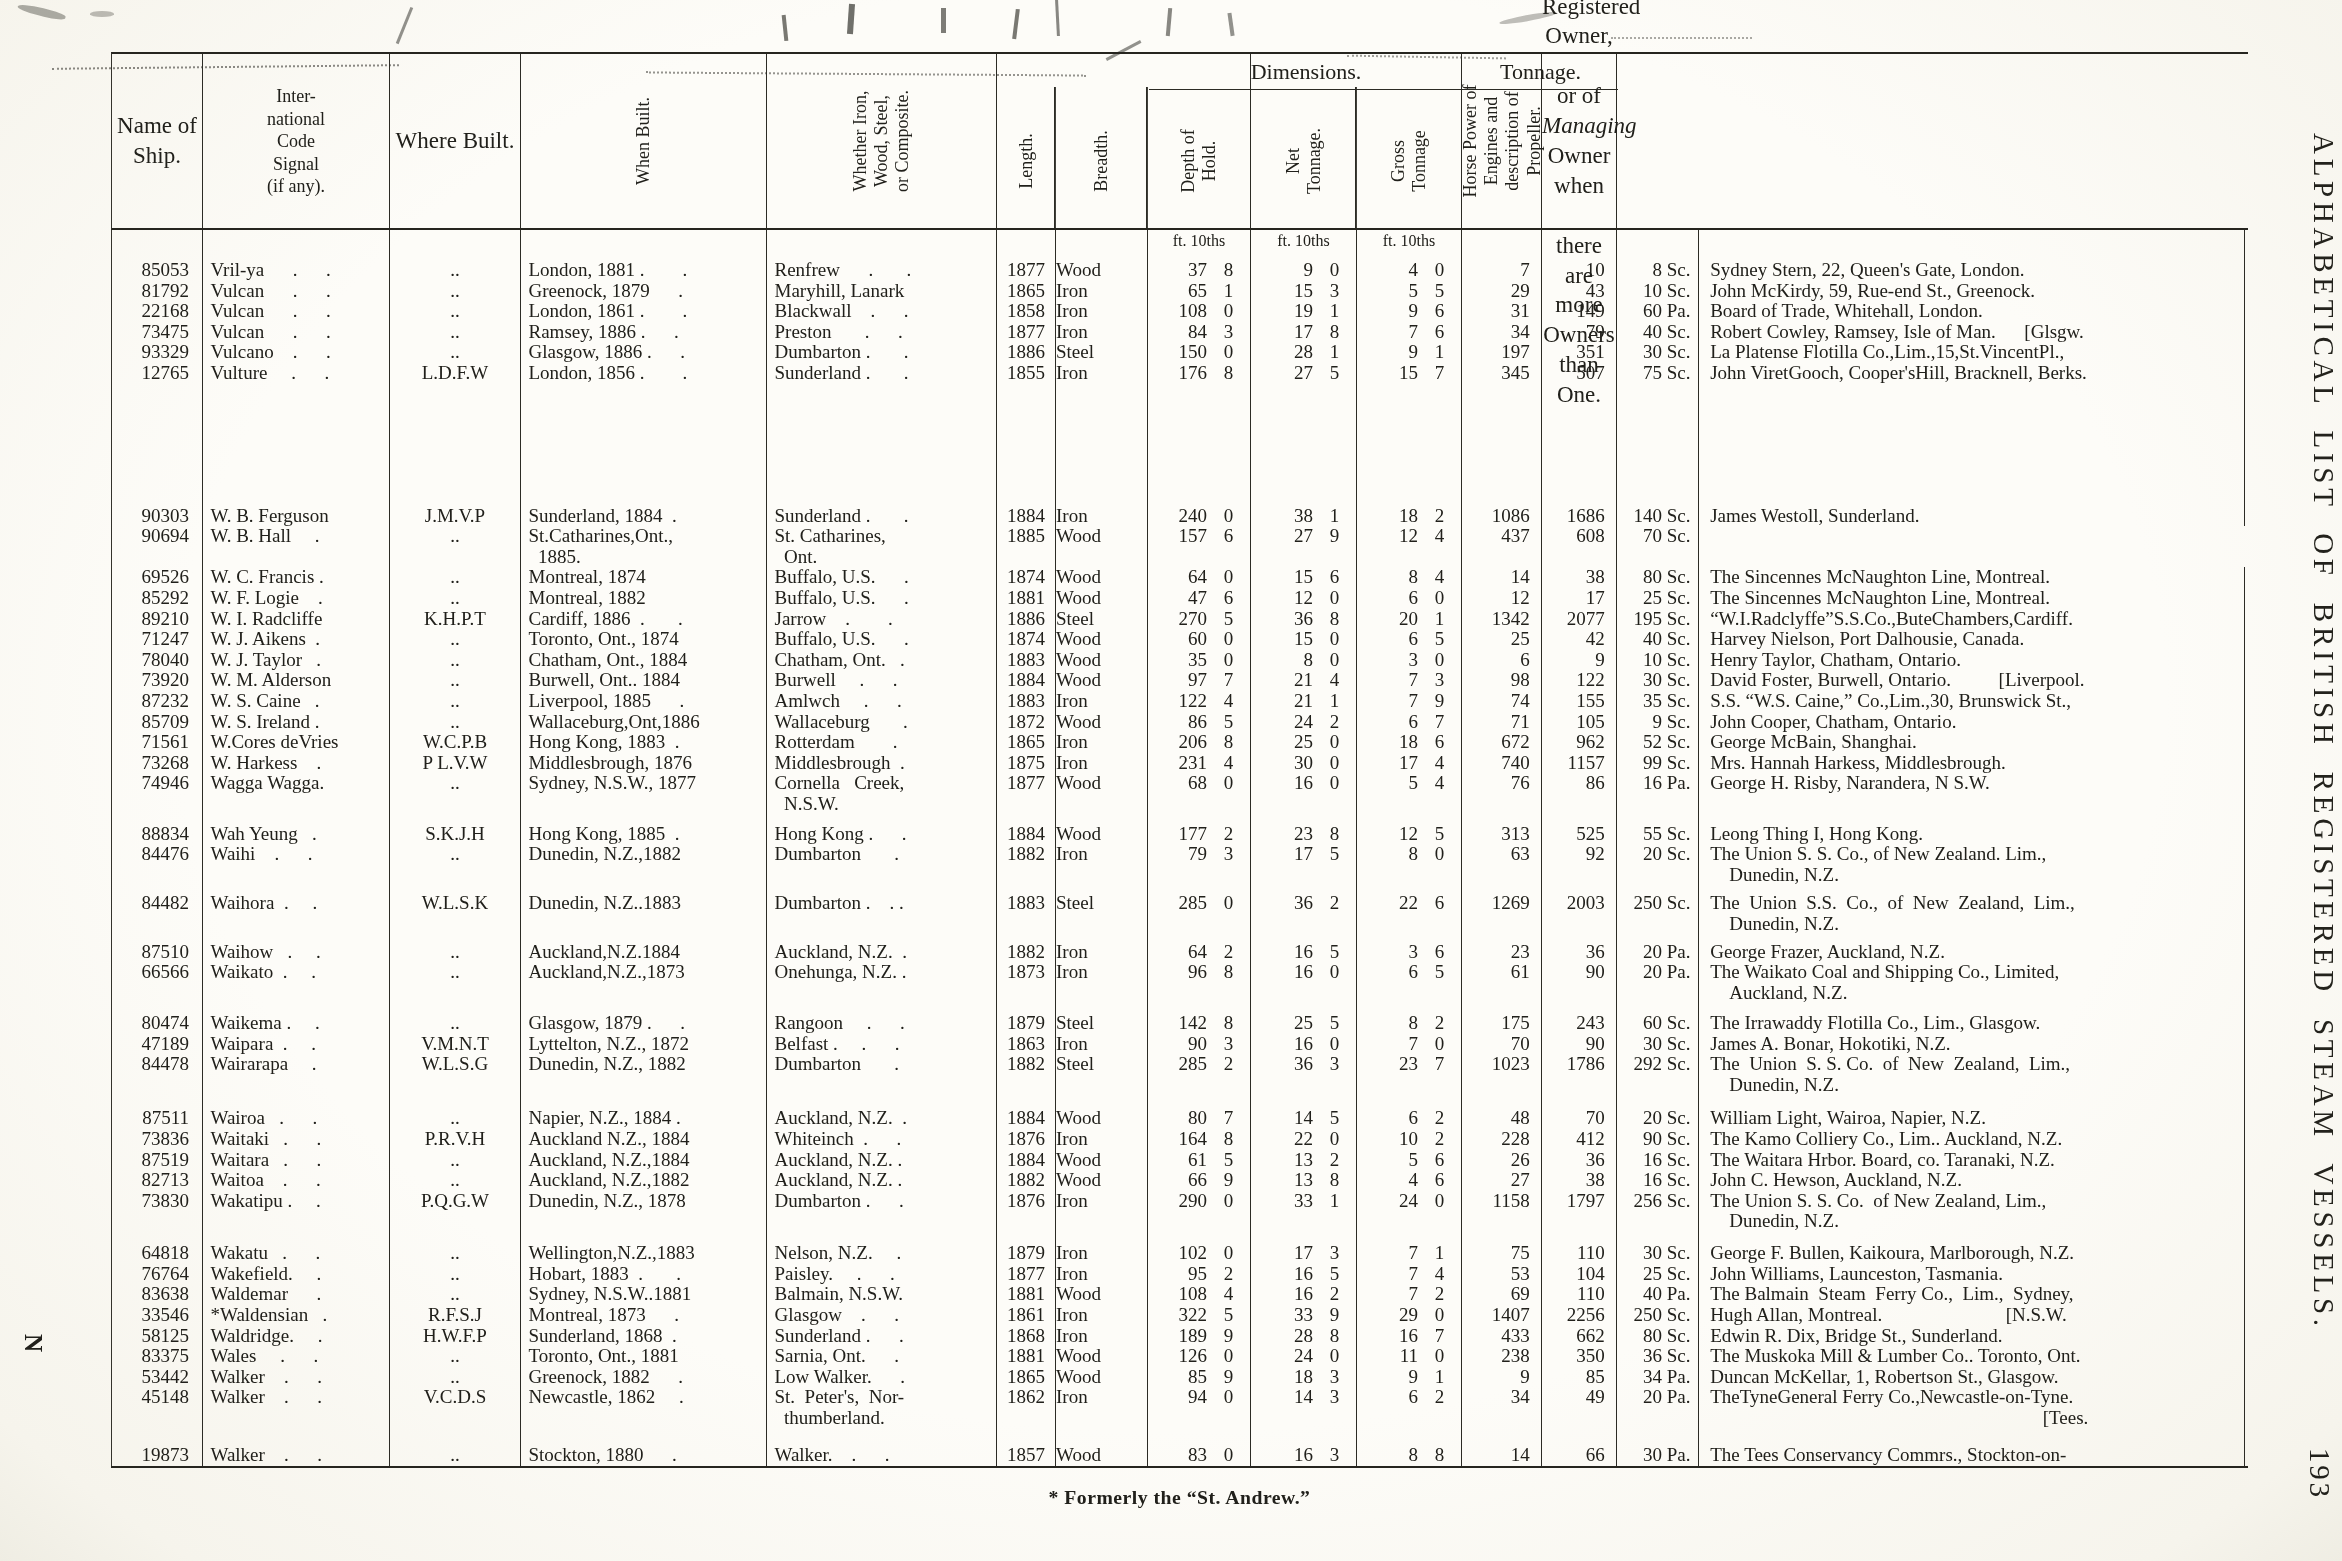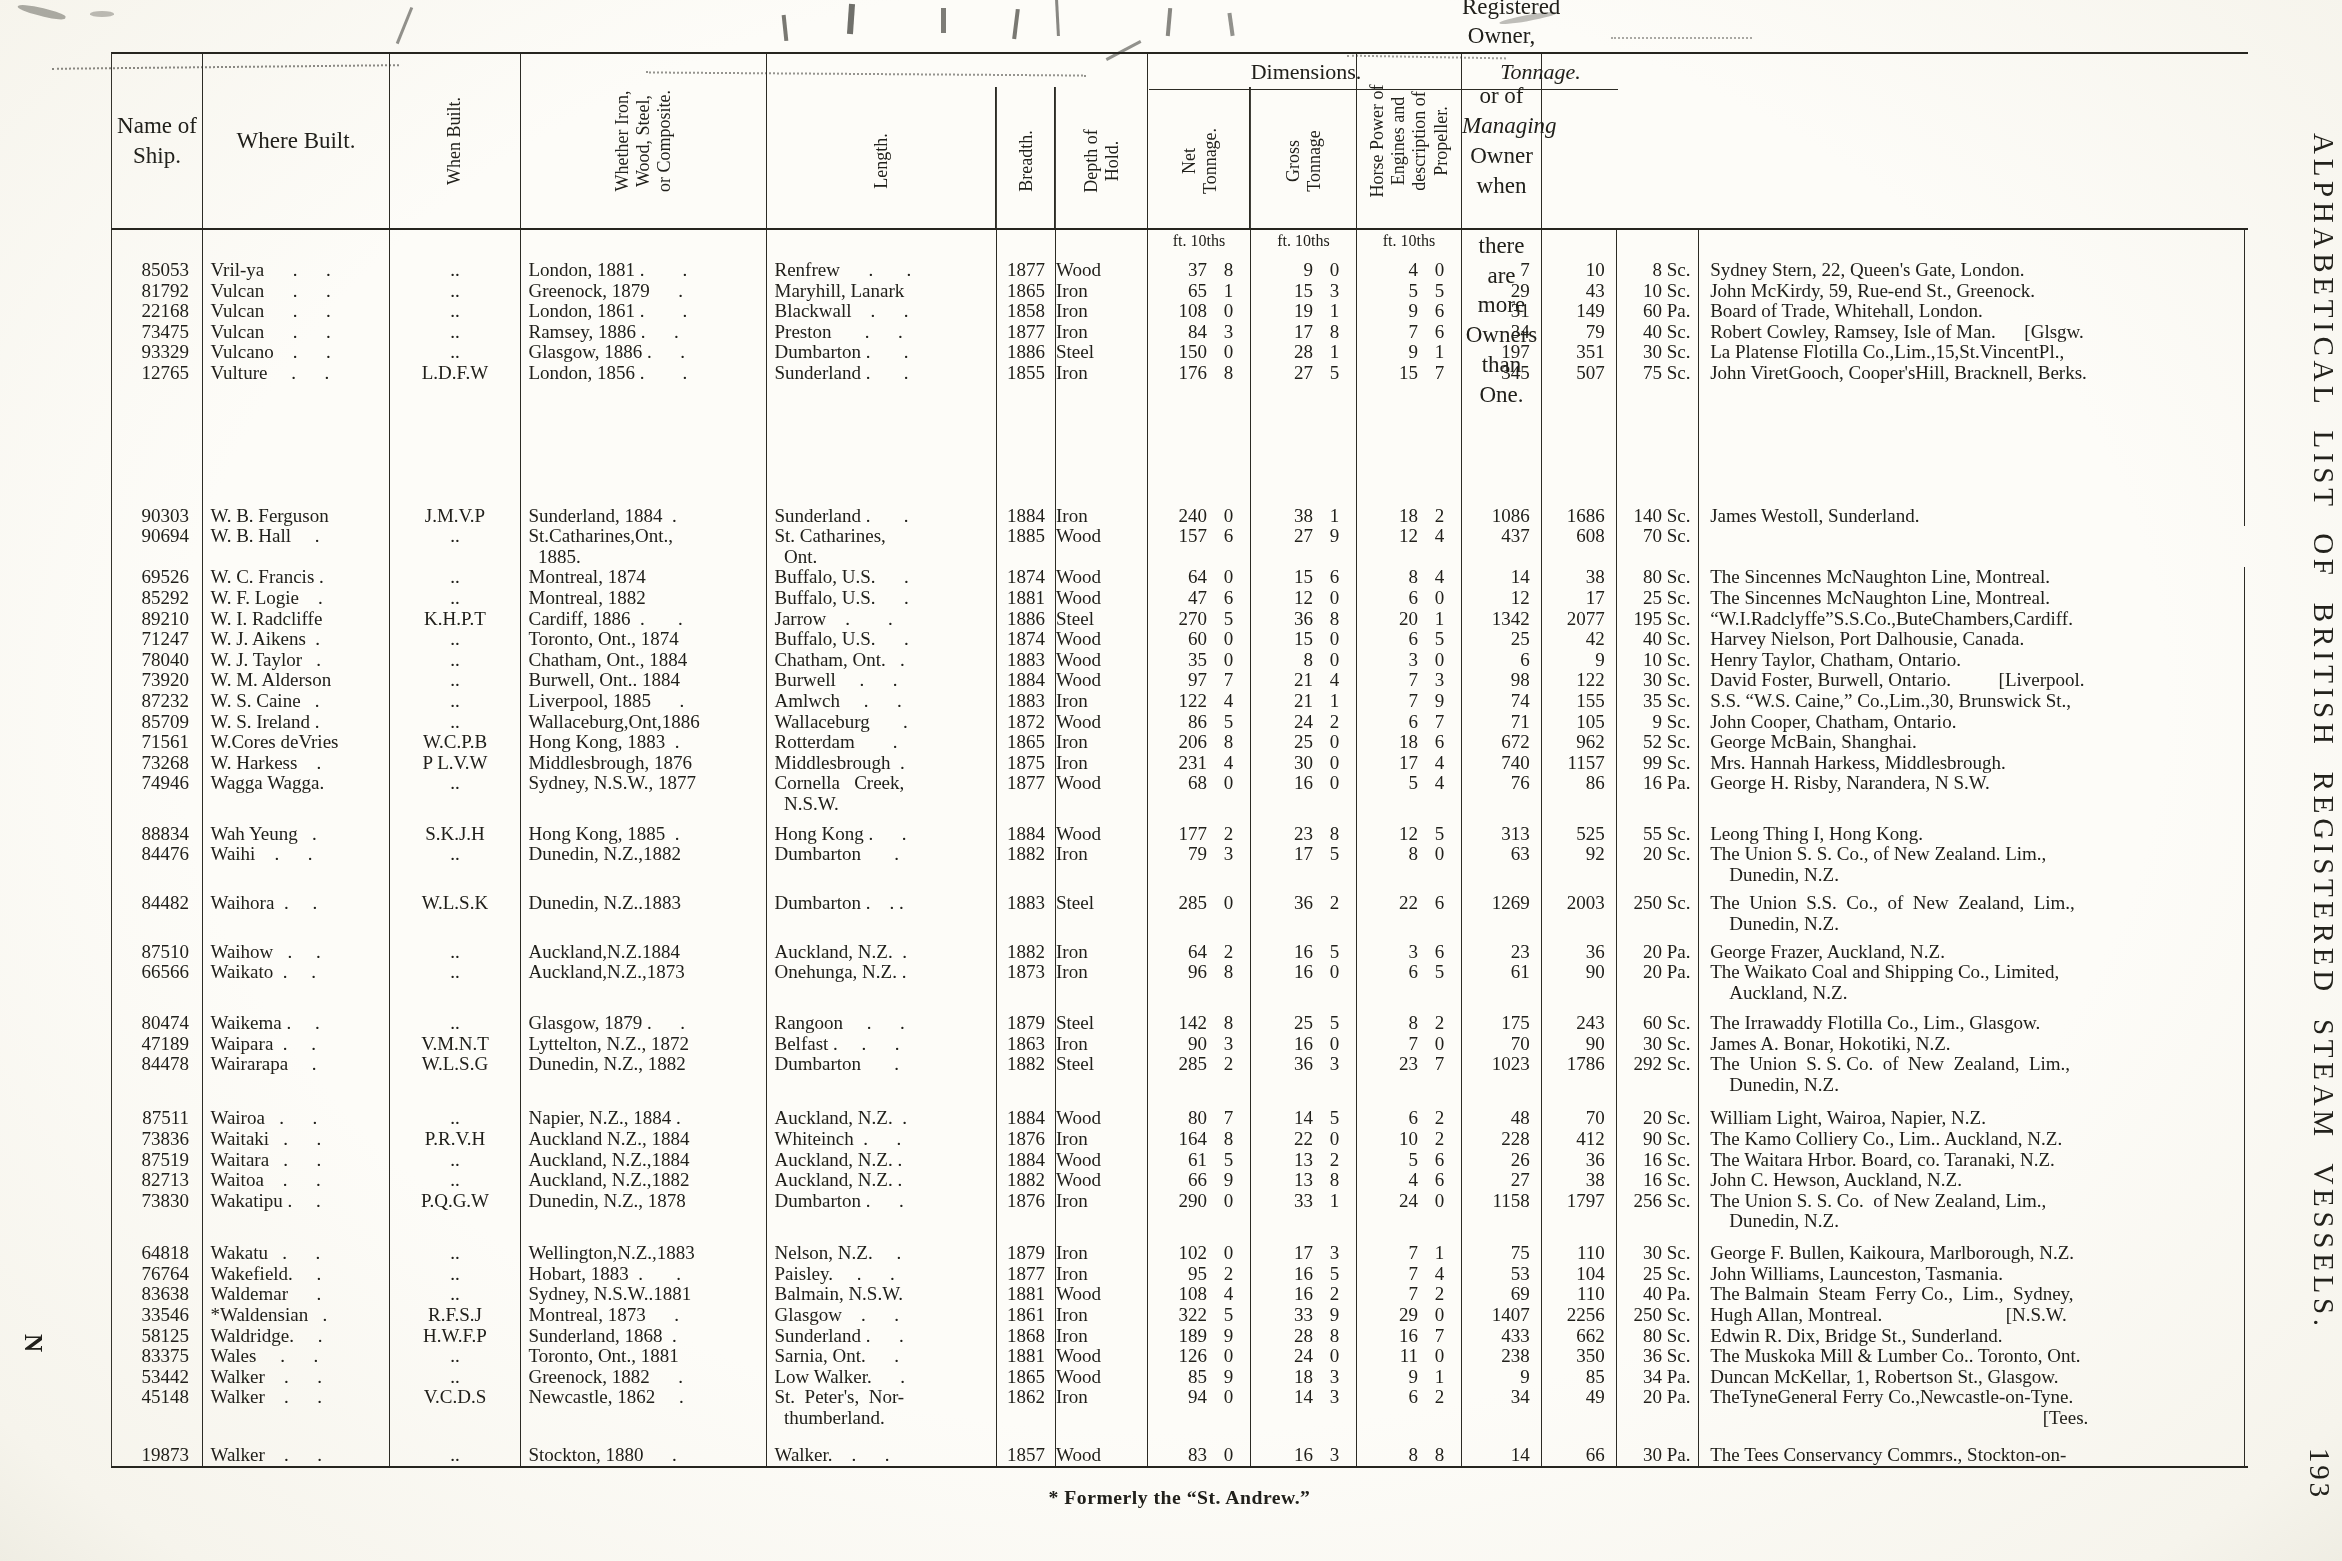--- a/index.html
+++ b/index.html
@@ -42,21 +42,21 @@
     font-size: 18px; line-height: 1.18;
   }
   .rot-label.low { top: calc(50% + 19.7px); }
   .grp {
     position: absolute; top: 0; height: 36px;
     border-bottom: 1.9px solid #2c2b25;
     display: flex; align-items: center; justify-content: center;
     font-size: 22px;
   }
   .grp-dim { left: 1037px; width: 314px; }
-  .grp-ton { left: 1351px; width: 155px; font-style: italic; }
+  .grp-ton { left: 1351px; width: 155px; }
   .it { font-style: italic; }
 
   
   .tbody { border-bottom: 2.8px solid #26251f; }
   .t-row {
     display: grid; grid-template-columns: var(--cols);
     border-left: 1.9px solid #34332c;
   }
   .c {
     border-right: 1.9px solid #2c2b25;
@@ -125,20 +125,27 @@
     <span style="left:1611px;top:37px;width:141px;border-top:2.8px dotted rgba(45,44,38,.4);"></span>
   </div>
 
   <div class="table-wrap">
 
     <div class="thead">
       <div class="th">
           <div class="hlabel">Name of Ship.</div>
         </div>
       <div class="th">
+          <div class="hlabel small">Inter-
+national
+Code
+Signal
+(if any).</div>
+        </div>
+      <div class="th">
           <div class="hlabel">Where Built.</div>
         </div>
       <div class="th">
           <div class="rot-label">When Built.</div>
         </div>
       <div class="th">
           <div class="rot-label">Whether Iron,
 Wood, Steel,
 or Composite.</div>
         </div>

